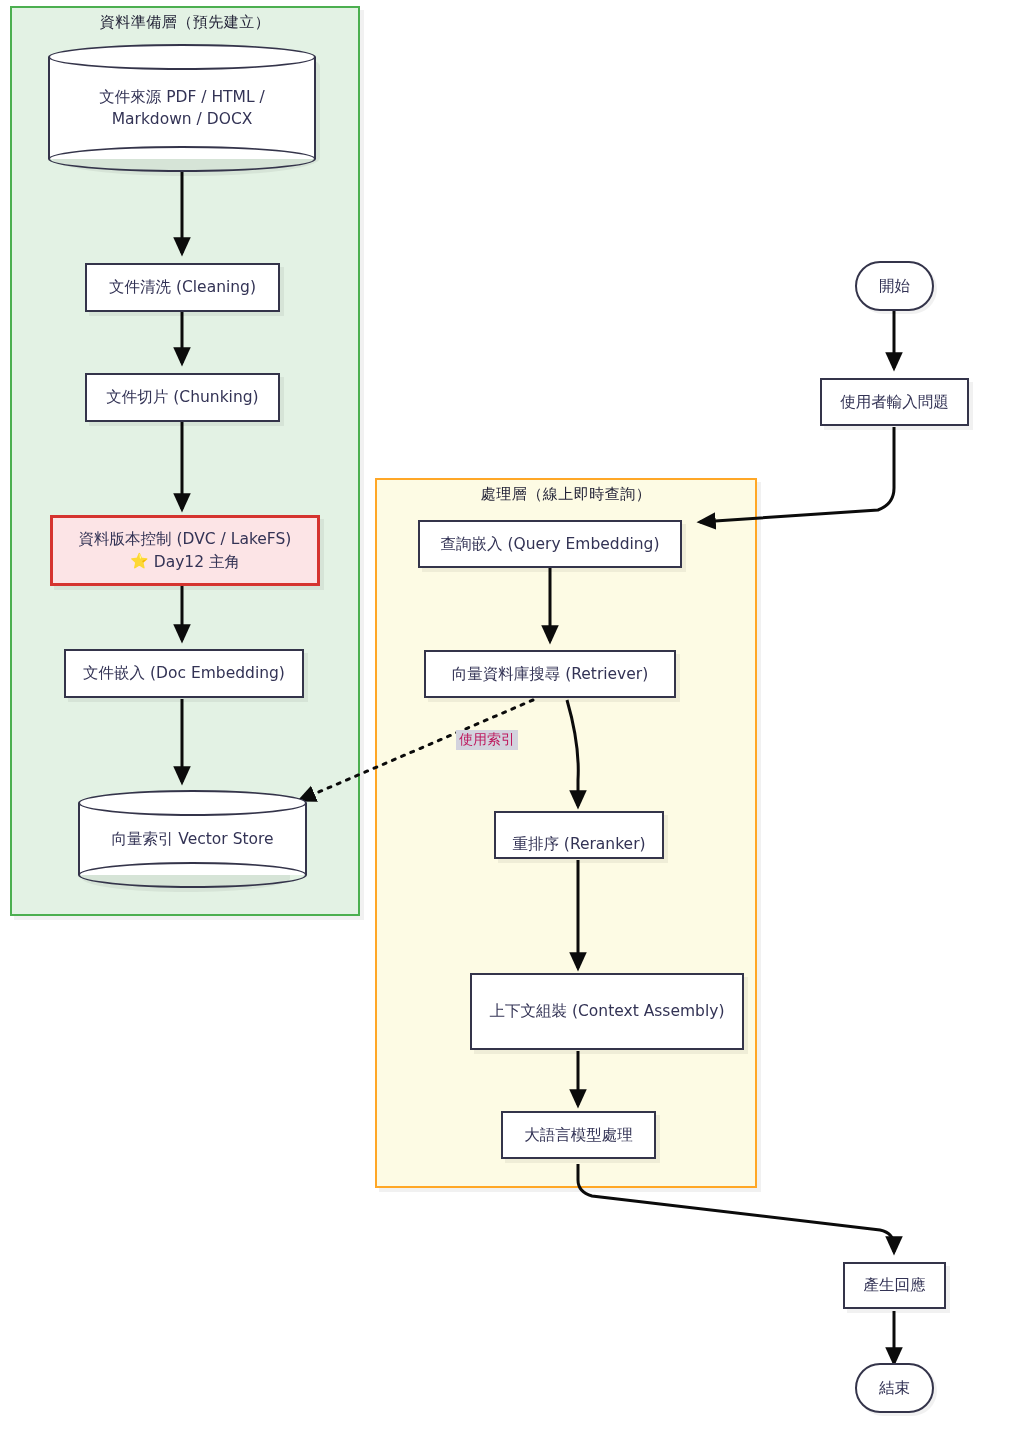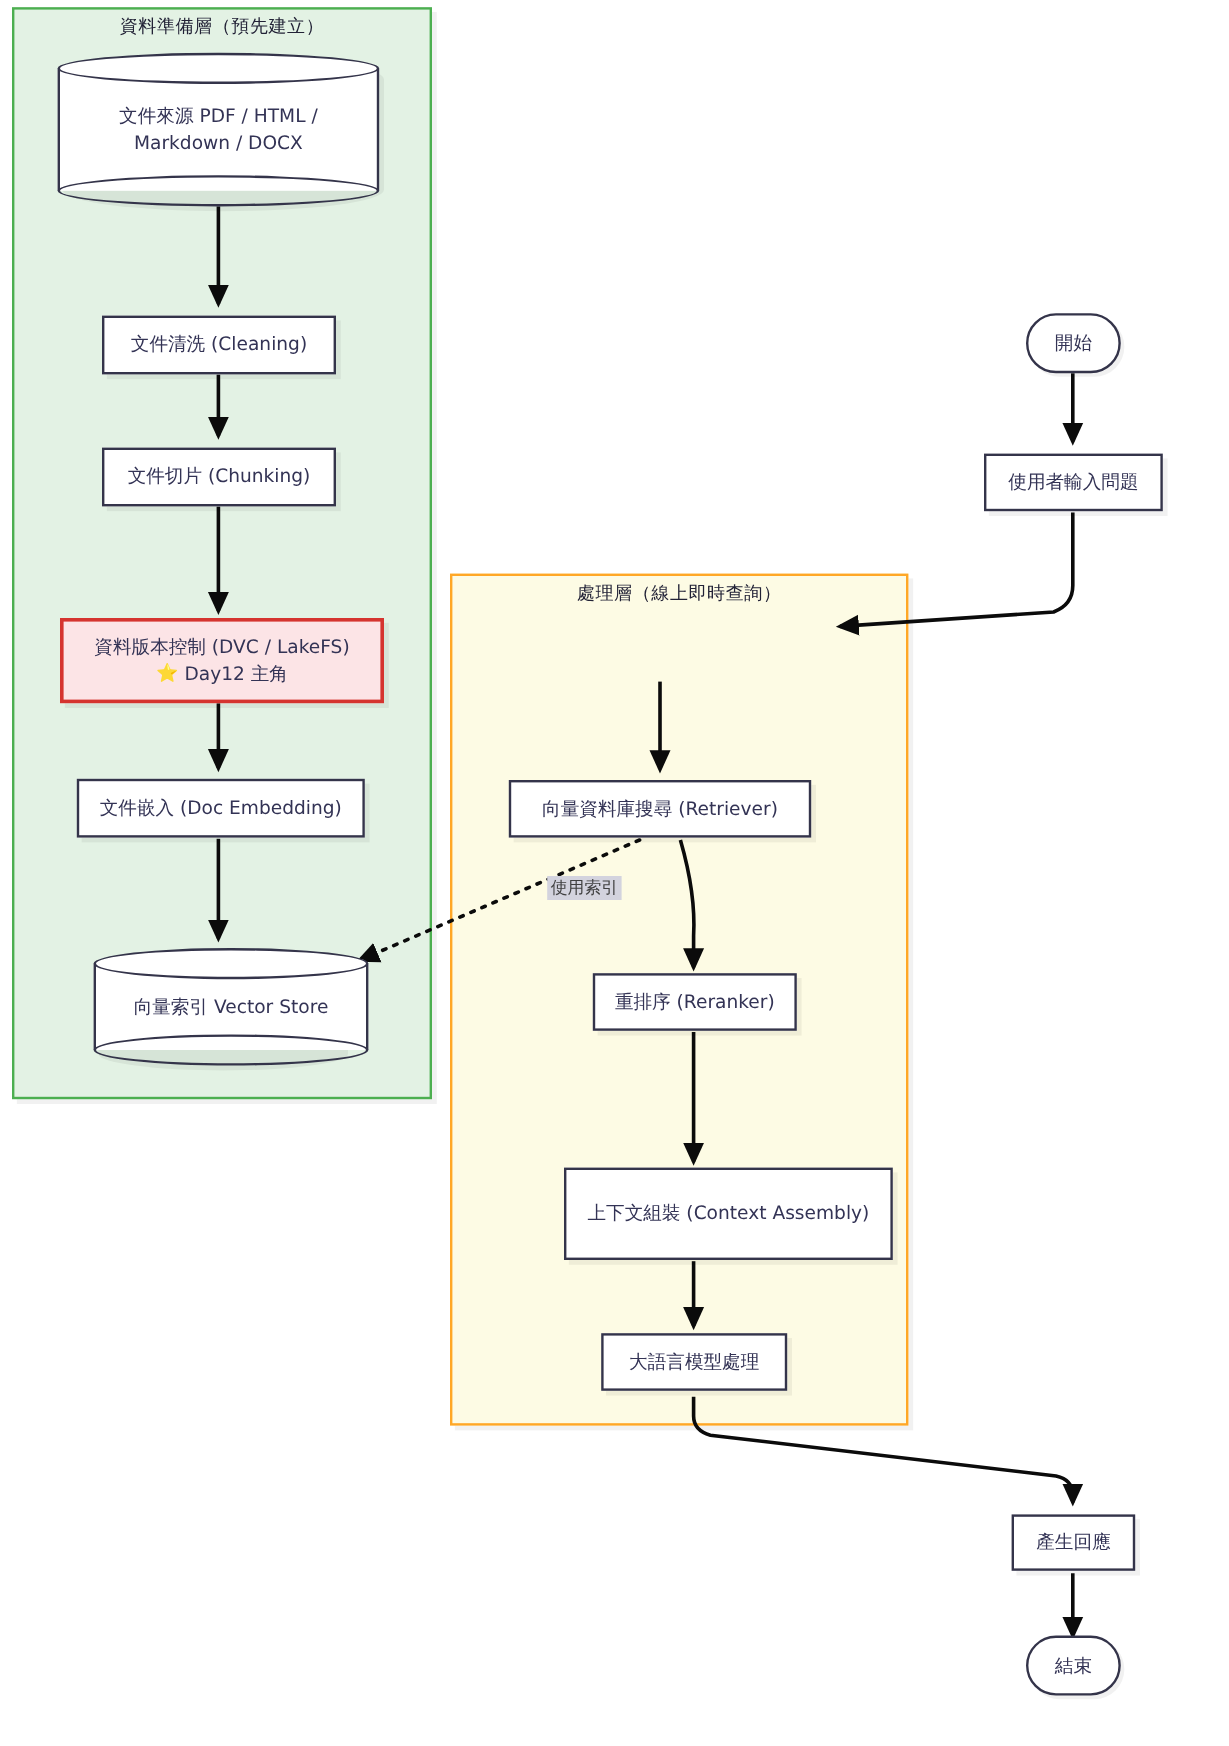--- a/index.html
+++ b/index.html
@@ -122,21 +122,21 @@
   .edge-dotted {
     fill: none;
     stroke: #0b0b0b;
     stroke-width: 3;
     stroke-dasharray: 3 7;
     stroke-linecap: round;
   }
   .edge-label {
     position: absolute;
     background: #d3d3de;
-    color: #404040;
+    color: #be185d;
     font-size: 14px;
     padding: 1px 3px;
     white-space: nowrap;
   }
   .star { font-size: 15px; }
 </style>
 </head>
 <body>
 
 <div id="canvas">
@@ -220,26 +220,29 @@
   </div>
 
   <div class="cyl-shadow" style="left:82px; top:794px; width:208px; height:98px;"></div>
   <div class="cyl" style="left:78px; top:790px; width:229px; height:98px;">
     <div class="cyl-body"></div>
     <div class="cyl-bottom"></div>
     <div class="cyl-top"></div>
     <div class="cyl-label">向量索引 Vector Store</div>
   </div>
 
+  <div class="node" style="left:418px; top:520px; width:264px; height:48px;">
+    <span>查詢嵌入 (Query Embedding)</span>
+  </div>
 
   <div class="node" style="left:424px; top:650px; width:252px; height:48px;">
     <span>向量資料庫搜尋 (Retriever)</span>
   </div>
 
-  <div class="node" style="left:494px; top:811px; width:170px; height:48px;">
+  <div class="node" style="left:494px; top:811px; width:170px; height:48px;align-items:flex-end;">
     <span>重排序 (Reranker)</span>
   </div>
 
   <div class="node" style="left:442px; top:973px; width:274px; height:77px;margin-left:28px;">
     <span>上下文組裝 (Context Assembly)</span>
   </div>
 
   <div class="node" style="left:501px; top:1111px; width:155px; height:48px;">
     <span>大語言模型處理</span>
   </div>

